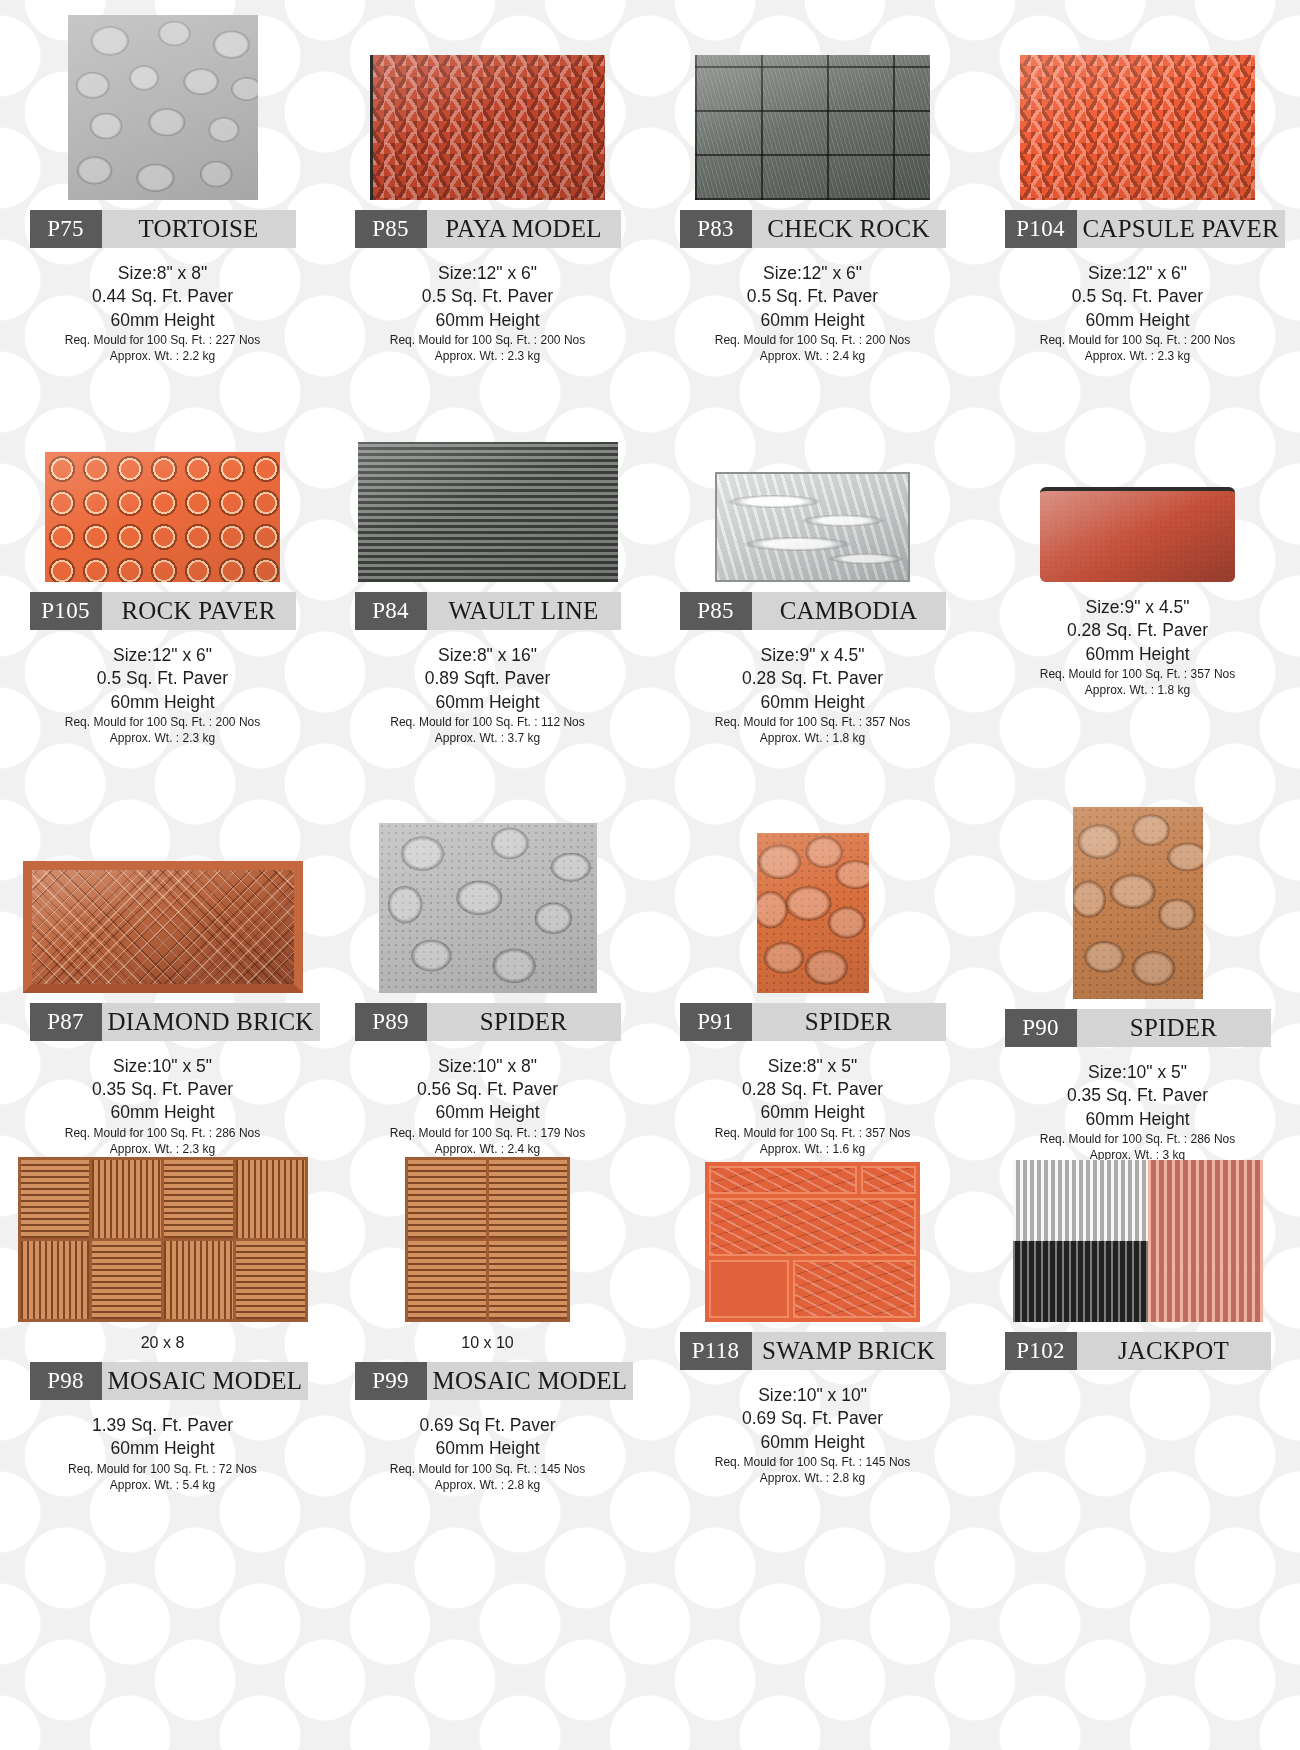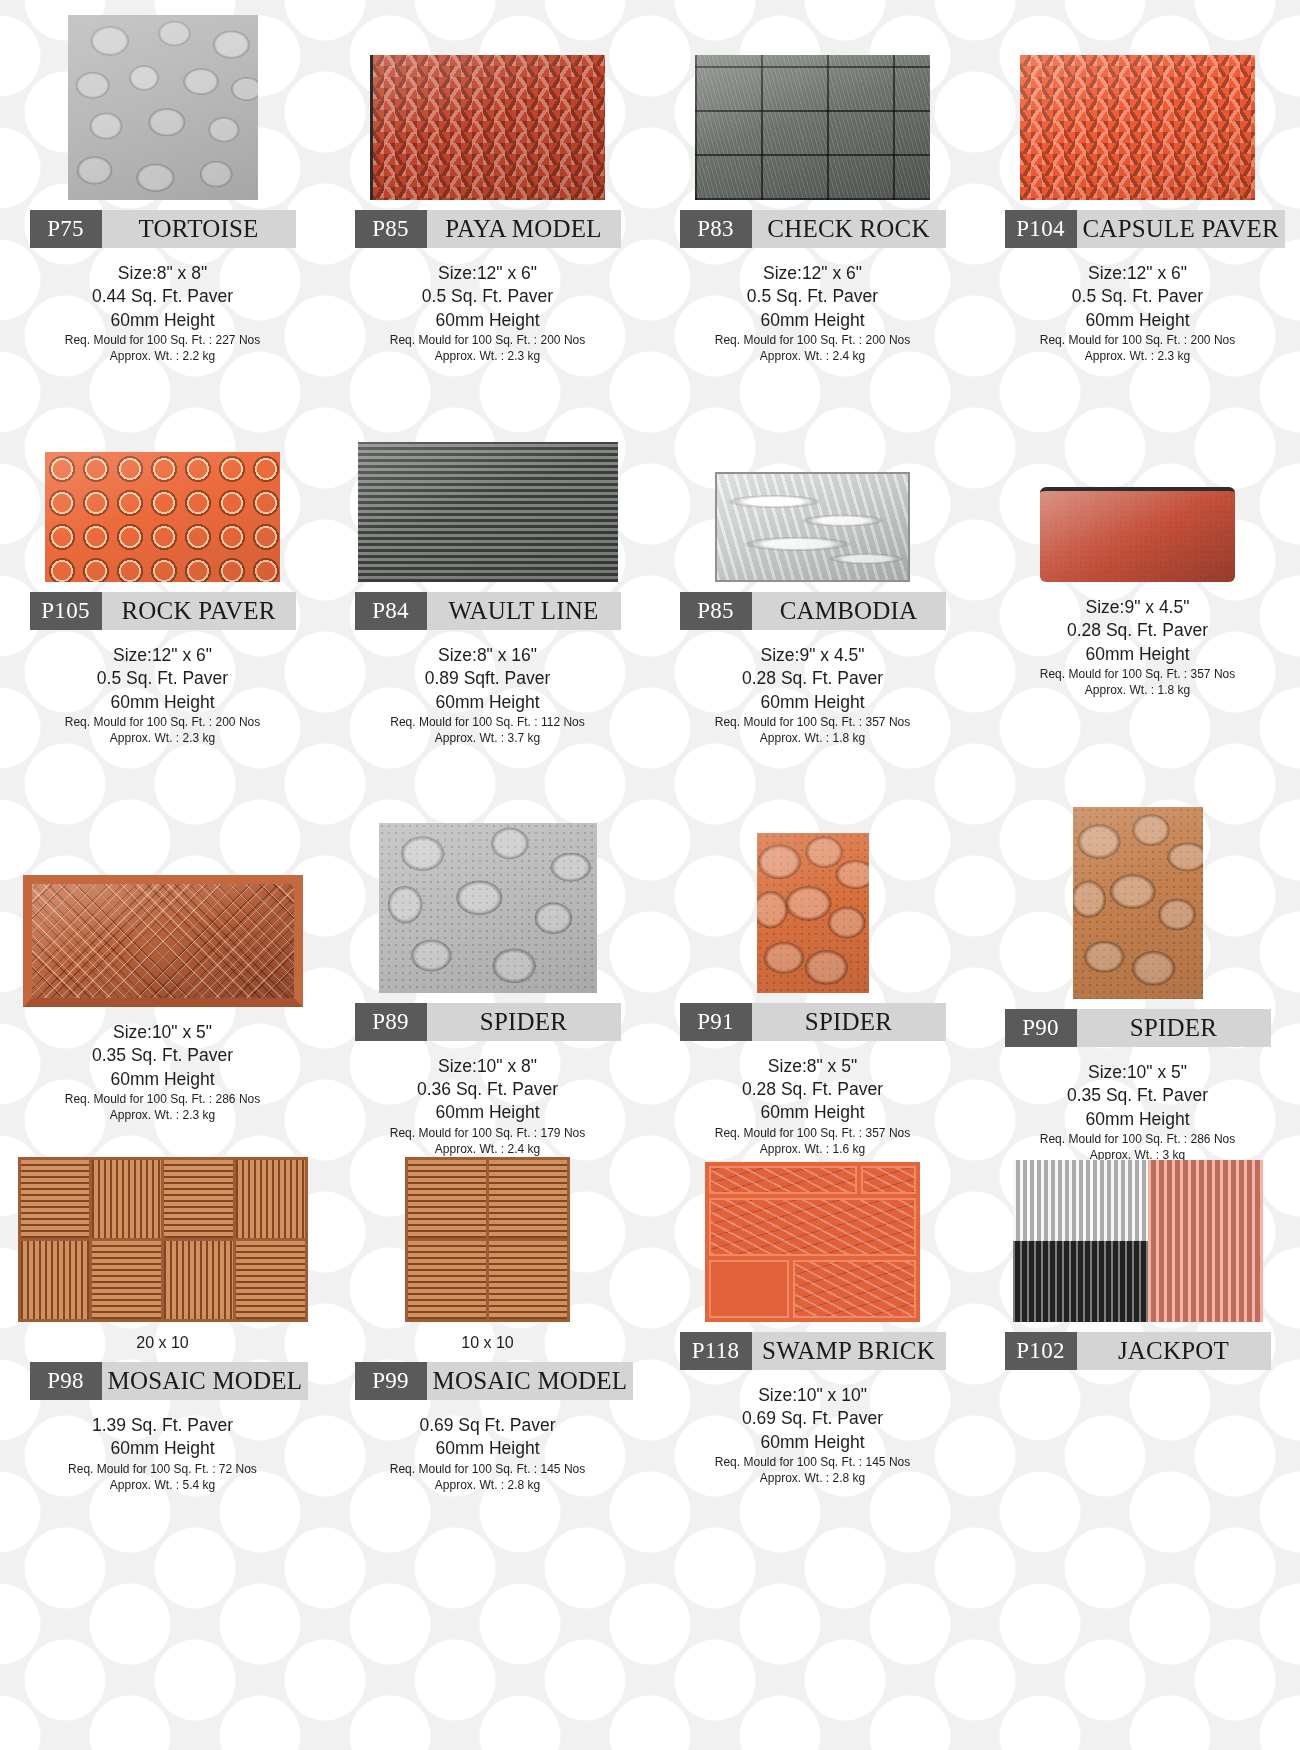--- a/index.html
+++ b/index.html
@@ -348,40 +348,44 @@
       <div class="big">60mm Height</div>
       <div class="sm">Req. Mould for 100 Sq. Ft. : 357 Nos</div>
       <div class="sm">Approx. Wt. : 1.8 kg</div>
     </div>
   </div>
 
   <div class="cell">
     <div class="stage" style="height:200px">
       <div class="tile tx-diamond" style="width:280px;height:132px"></div>
     </div>
+    <div class="bar">
+      <div class="code">P87</div>
+      <div class="nm">DIAMOND BRICK</div>
+    </div>
     <div class="spec">
       <div class="big">Size:10" x 5"</div>
       <div class="big">0.35 Sq. Ft. Paver</div>
       <div class="big">60mm Height</div>
       <div class="sm">Req. Mould for 100 Sq. Ft. : 286 Nos</div>
       <div class="sm">Approx. Wt. : 2.3 kg</div>
     </div>
   </div>
 
   <div class="cell">
     <div class="stage" style="height:200px">
       <div class="tile tx-spider sp-grey" style="width:218px;height:170px"></div>
     </div>
     <div class="bar">
       <div class="code">P89</div>
       <div class="nm">SPIDER</div>
     </div>
     <div class="spec">
       <div class="big">Size:10" x 8"</div>
-      <div class="big">0.36 Sq. Ft. Paver</div>
+      <div class="big">0.56 Sq. Ft. Paver</div>
       <div class="big">60mm Height</div>
       <div class="sm">Req. Mould for 100 Sq. Ft. : 179 Nos</div>
       <div class="sm">Approx. Wt. : 2.4 kg</div>
     </div>
   </div>
 
   <div class="cell">
     <div class="stage" style="height:200px">
       <div class="tile tx-spider sp-orange" style="width:112px;height:160px"></div>
     </div>
@@ -421,21 +425,21 @@
         <div class="mos-cell mos-h"></div>
         <div class="mos-cell mos-v"></div>
         <div class="mos-cell mos-h"></div>
         <div class="mos-cell mos-v"></div>
         <div class="mos-cell mos-v"></div>
         <div class="mos-cell mos-h"></div>
         <div class="mos-cell mos-v"></div>
         <div class="mos-cell mos-h"></div>
       </div>
     </div>
-    <div class="dim-caption">20 x 10</div>
+    <div class="dim-caption">20 x 8</div>
     <div class="bar">
       <div class="code">P98</div>
       <div class="nm">MOSAIC MODEL</div>
     </div>
     <div class="spec">
       <div class="big">1.39 Sq. Ft. Paver</div>
       <div class="big">60mm Height</div>
       <div class="sm">Req. Mould for 100 Sq. Ft. : 72 Nos</div>
       <div class="sm">Approx. Wt. : 5.4 kg</div>
     </div>

